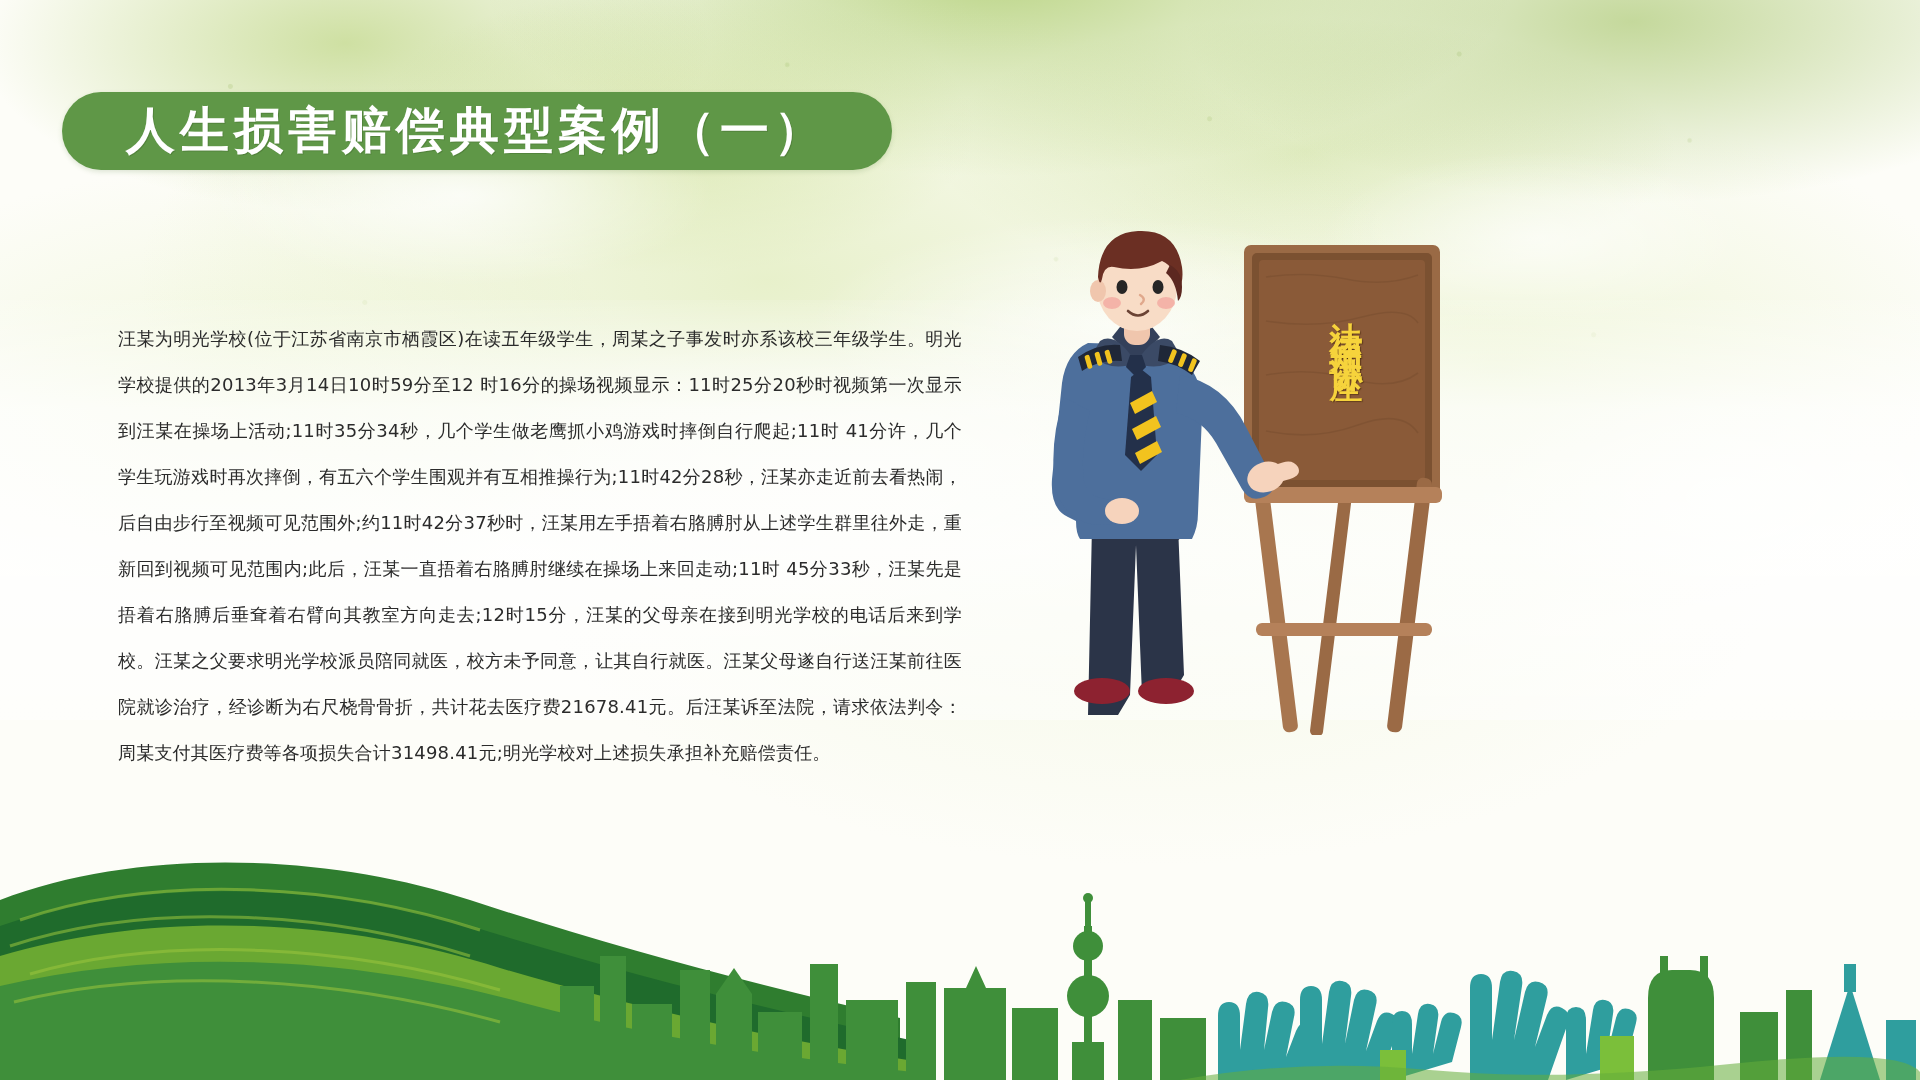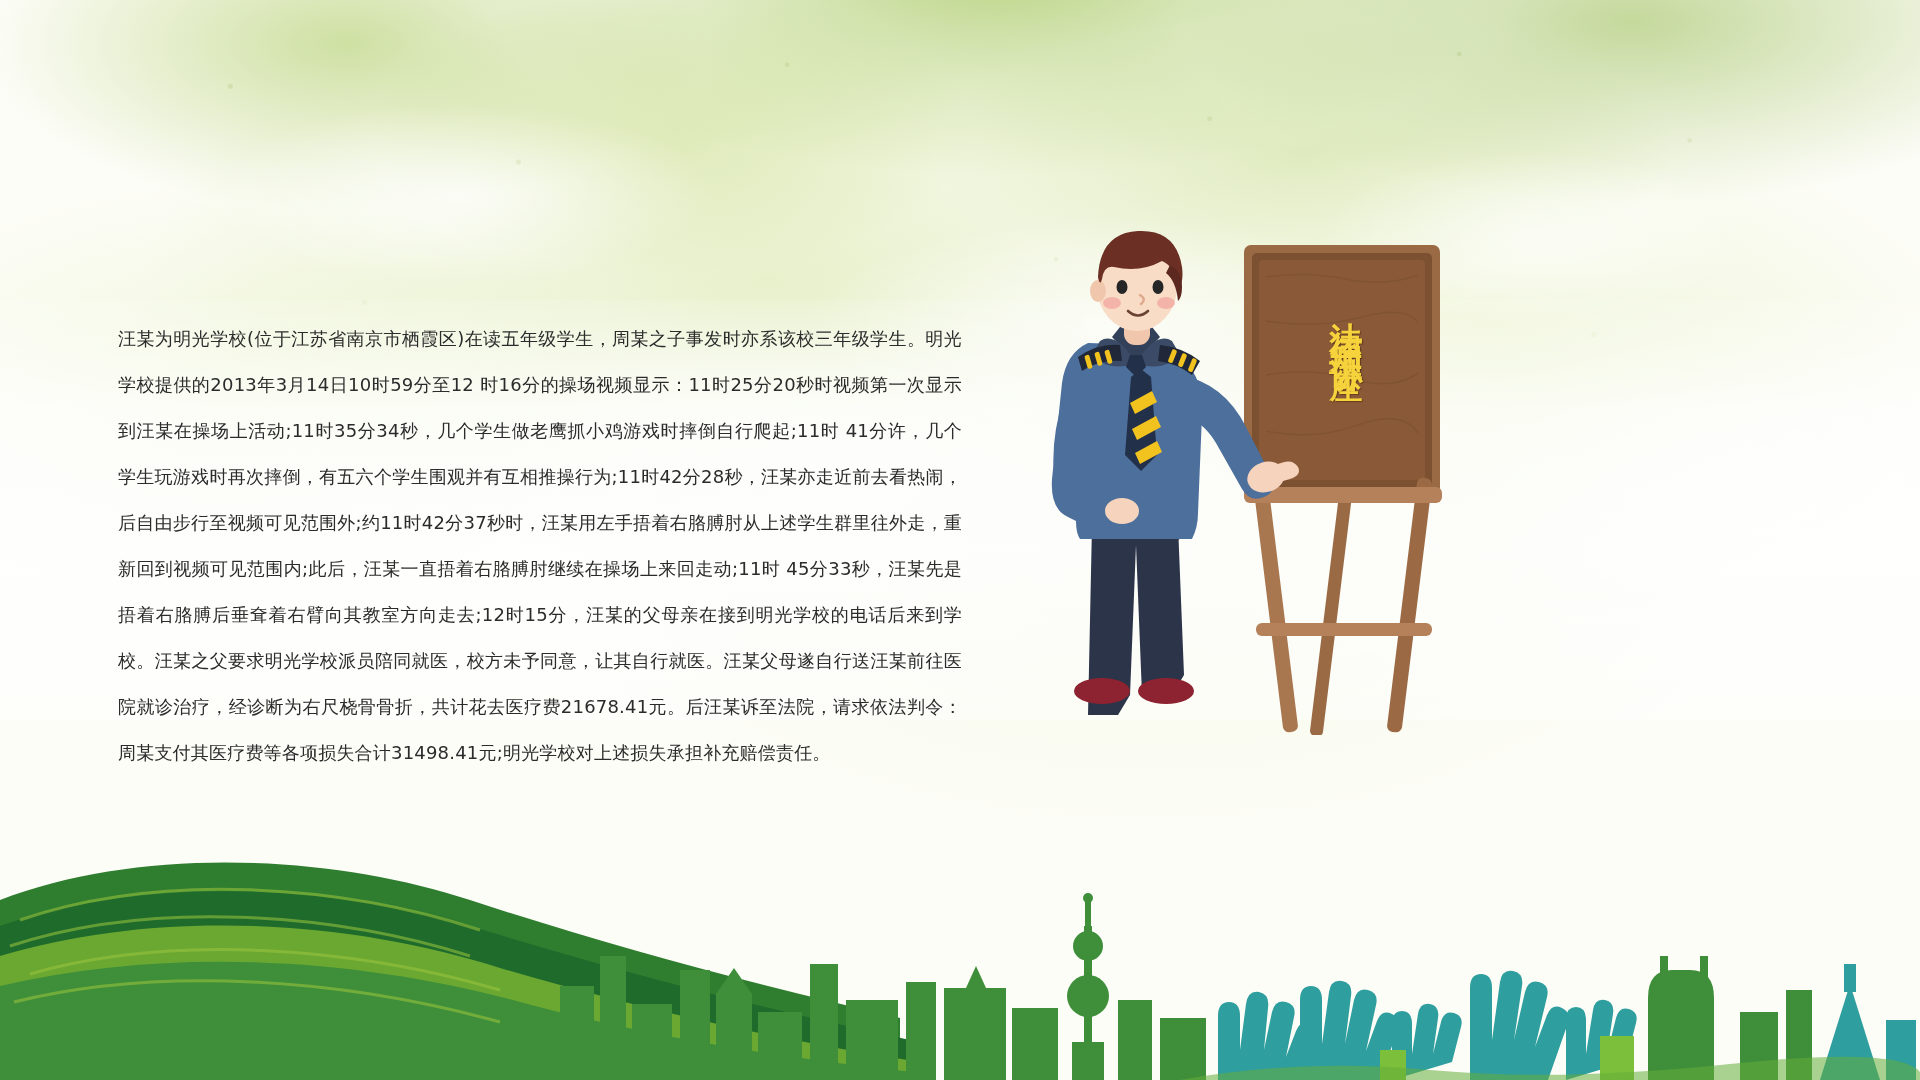--- a/index.html
+++ b/index.html
@@ -104,20 +104,23 @@
 <body>
 
 <div id="stage">
 
   <div class="bg-layer bg-wash-a"></div>
   <div class="bg-layer bg-wash-b"></div>
   <div class="bg-layer bg-wash-c"></div>
   <div class="bg-layer bg-speck"></div>
   <div class="bg-white-body"></div>
 
+  <div id="title-pill">
+    <span class="t">人生损害赔偿典型案例（一）</span>
+  </div>
 
 
   <div id="case-body">汪某为明光学校(位于江苏省南京市栖霞区)在读五年级学生，周某之子事发时亦系该校三年级学生。明光学校提供的2013年3月14日10时59分至12 时16分的操场视频显示：11时25分20秒时视频第一次显示到汪某在操场上活动;11时35分34秒，几个学生做老鹰抓小鸡游戏时摔倒自行爬起;11时 41分许，几个学生玩游戏时再次摔倒，有五六个学生围观并有互相推操行为;11时42分28秒，汪某亦走近前去看热闹，后自由步行至视频可见范围外;约11时42分37秒时，汪某用左手捂着右胳膊肘从上述学生群里往外走，重新回到视频可见范围内;此后，汪某一直捂着右胳膊肘继续在操场上来回走动;11时 45分33秒，汪某先是捂着右胳膊后垂耷着右臂向其教室方向走去;12时15分，汪某的父母亲在接到明光学校的电话后来到学校。汪某之父要求明光学校派员陪同就医，校方未予同意，让其自行就医。汪某父母遂自行送汪某前往医院就诊治疗，经诊断为右尺桡骨骨折，共计花去医疗费21678.41元。后汪某诉至法院，请求依法判令：周某支付其医疗费等各项损失合计31498.41元;明光学校对上述损失承担补充赔偿责任。</div>
 
   <div id="illustration">
     <svg width="470" height="510" viewBox="0 0 470 510" xmlns="http://www.w3.org/2000/svg">
 
       <g>
         <rect x="296" y="240" width="13" height="272" rx="5" fill="#9a6a45" transform="rotate(7 302 376)"></rect>
         <rect x="214" y="20" width="196" height="250" rx="7" fill="#9a6a45"></rect>

